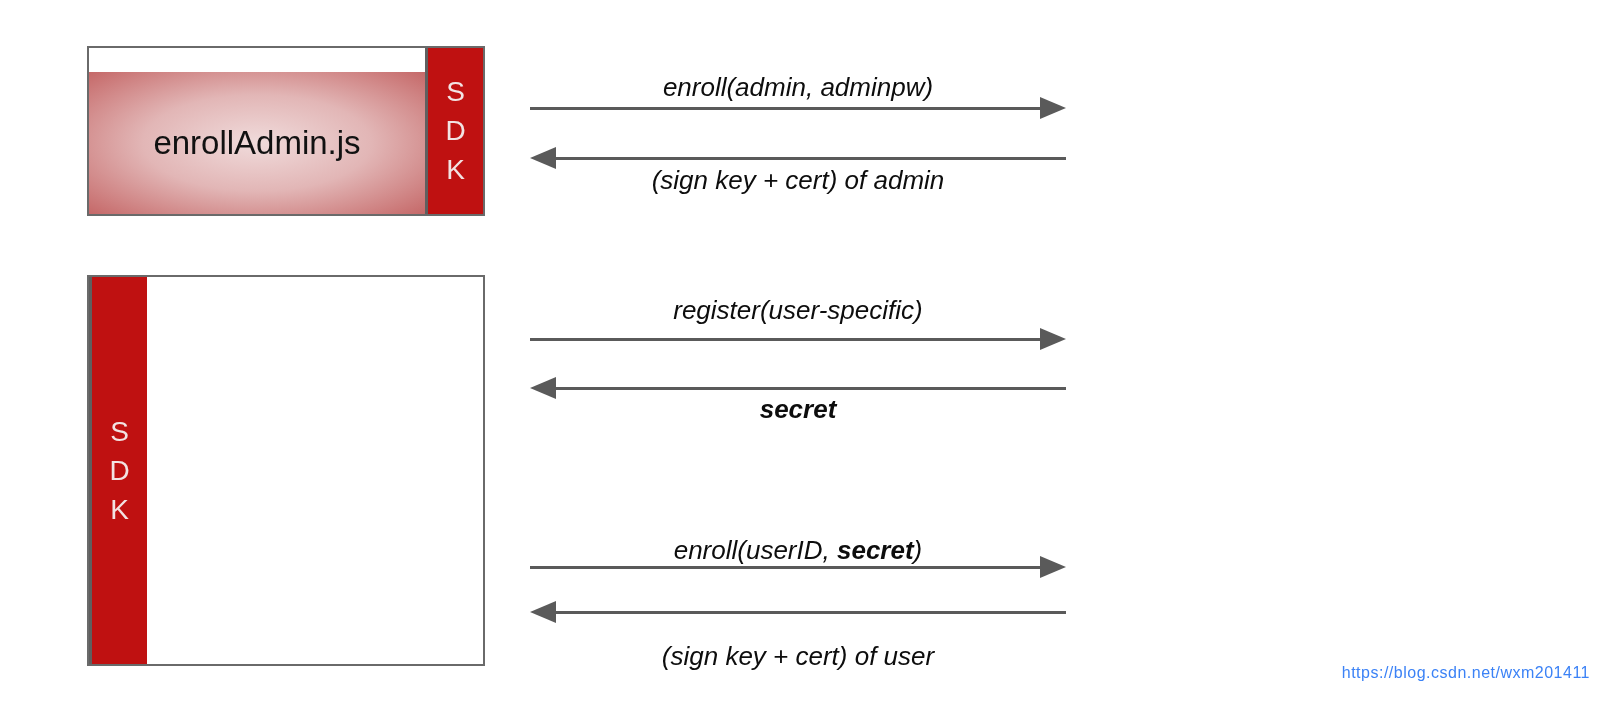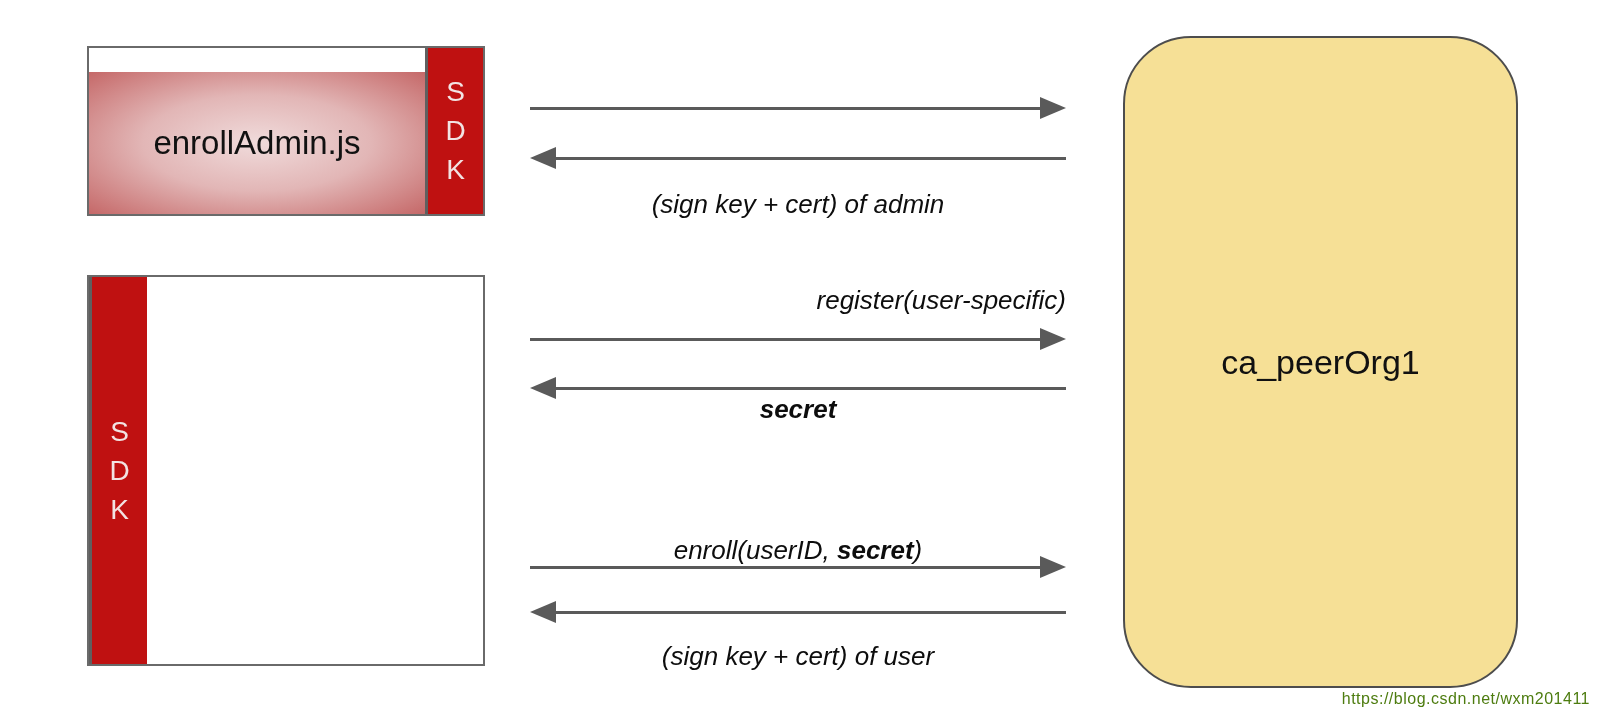--- a/index.html
+++ b/index.html
@@ -74,22 +74,22 @@
     width: 536px;
     text-align: center;
     font-style: italic;
     font-size: 26px;
     line-height: 30px;
     color: #0d0d0d;
     white-space: nowrap;
   }
   .msg-label .b { font-weight: bold; }
   .msg-label.lbl-1 { top: 72px; }
-  .msg-label.lbl-2 { top: 165px; margin-top: 24px; }
-  .msg-label.lbl-3 { top: 285px; text-align: right; }
+  .msg-label.lbl-2 { top: 165px; }
+  .msg-label.lbl-3 { top: 295px; }
   .msg-label.lbl-4 { top: 394px; }
   .msg-label.lbl-5 { top: 535px; }
   .msg-label.lbl-6 { top: 641px; }
 
   .arrow {
     position: absolute;
     left: 530px;
     width: 536px;
     height: 22px;
   }
@@ -115,23 +115,23 @@
   .arrow.a-2 { top: 147px; }
   .arrow.a-3 { top: 328px; }
   .arrow.a-4 { top: 377px; }
   .arrow.a-5 { top: 556px; }
   .arrow.a-6 { top: 601px; }
 
   
   .watermark {
     position: absolute;
     right: 10px;
-    top: 690px;
+    top: 664px;
     font-size: 16px;
-    color: #4d7c0f;
+    color: #3b82f6;
     letter-spacing: 0.5px;
   }
 </style>
 </head>
 <body>
 
 <div class="canvas">
 
   <div class="actor-box enroll-admin">
     <div class="actor-body">
@@ -145,24 +145,24 @@
   </div>
 
   <div class="actor-box register-user">
     <div class="sdk-strip">
       <span>S</span>
       <span>D</span>
       <span>K</span>
     </div>
   </div>
 
-  <div class="ca-box">
-    <span class="ca-label">ca_peerOrg1</span>
-  </div>
-
+
+  <div class="msg-label lbl-1">
+    <span>enroll(admin, adminpw)</span><span class="b"></span><span></span>
+  </div>
   <div class="arrow right a-1">
     <div class="shaft"></div>
     <div class="head"></div>
   </div>
 
   <div class="arrow left a-2">
     <div class="shaft"></div>
     <div class="head"></div>
   </div>
   <div class="msg-label lbl-2">

